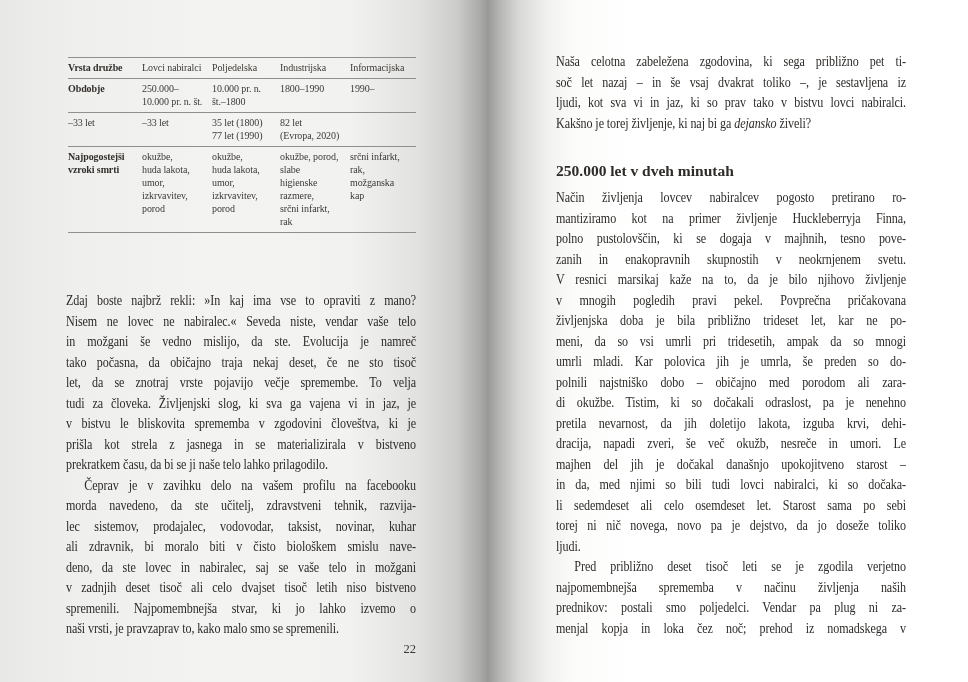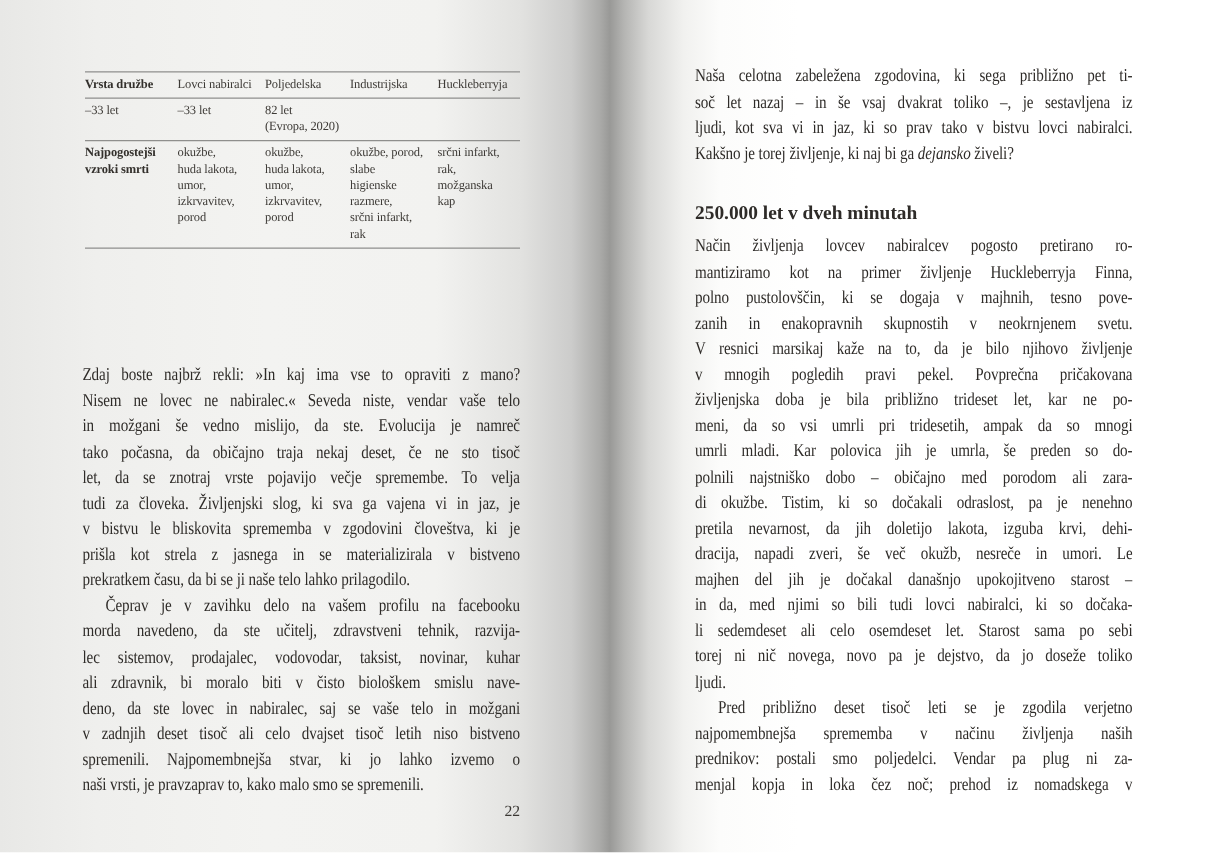--- a/index.html
+++ b/index.html
@@ -51,25 +51,36 @@
 <body>
 
 <div class="book">
 
   <div class="dtable">
       <div class="trow thead">
         <div class="tcell tlabel">Vrsta družbe</div>
         <div class="tcell">Lovci nabiralci</div>
         <div class="tcell">Poljedelska</div>
         <div class="tcell">Industrijska</div>
-        <div class="tcell">Huckleberryja</div>
+        <div class="tcell">Informacijska</div>
+      </div>
+      <div class="trow">
+        <div class="tcell tlabel">Obdobje</div>
+        <div class="tcell">250.000–
+10.000 pr. n. št.</div>
+        <div class="tcell">10.000 pr. n.
+št.–1800</div>
+        <div class="tcell">1800–1990</div>
+        <div class="tcell">1990–</div>
       </div>
       <div class="trow">
         <div class="tcell">–33 let</div>
         <div class="tcell">–33 let</div>
+        <div class="tcell">35 let (1800)
+77 let (1990)</div>
         <div class="tcell">82 let
 (Evropa, 2020)</div>
       </div>
       <div class="trow">
         <div class="tcell tlabel">Najpogostejši
 vzroki smrti</div>
         <div class="tcell">okužbe,
 huda lakota,
 umor,
 izkrvavitev,

